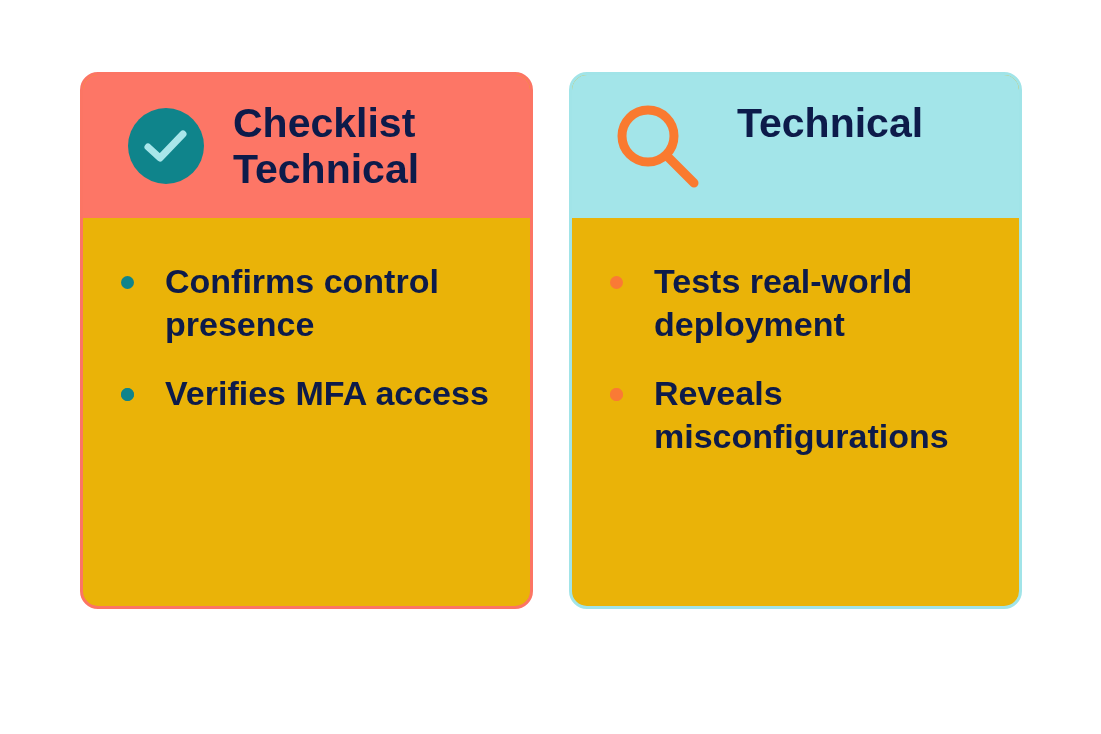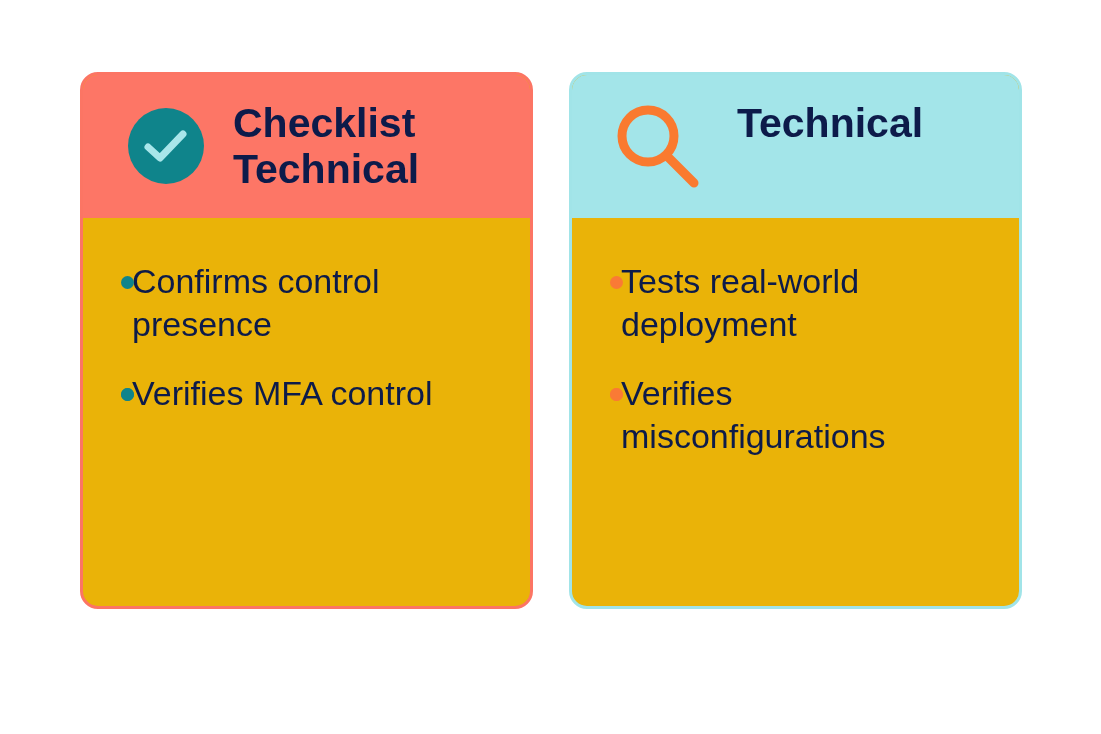--- a/index.html
+++ b/index.html
@@ -12,22 +12,22 @@
     .card .header { position: absolute; left: 0; top: 0; right: 0; height: 143px; }
     .card.left .header { background: #fd7666; }
     .card.right .header { background: #a3e5e9; }
     .title { position: absolute; color: #0d1b4a; font-weight: bold; font-size: 41px; line-height: 46px; }
     .card.left .title { left: 150px; top: 25px; }
     .card.right .title { left: 149px; top: 25px; margin-left: 16px; }
     .icon { position: absolute; }
     .card.left .icon { left: 44px; top: 32px; width: 78px; height: 78px; }
     .card.right .icon { left: 41px; top: 28px; width: 90px; height: 90px; }
     .items { position: absolute; left: 0; right: 0; top: 185px; margin: 0; padding: 0; list-style: none; }
-    .item { position: relative; padding-left: 49px; font-size: 34px; line-height: 43px;
-      color: #0d1b4a; font-weight: normal; margin-bottom: 26px; width: 330px; }
+    .item { position: relative; padding-left: 82px; font-size: 34px; line-height: 43px;
+      color: #0d1b4a; font-weight: bold; margin-bottom: 26px; width: 330px; }
     .card.right .item { width: 360px; }
     .bullet { position: absolute; left: 38px; top: 16px; width: 13px; height: 13px; border-radius: 50%; }
     .card.left .bullet { background: #0f848b; }
     .card.right .bullet { background: #fa7a35; }
   </style>
 </head>
 <body>
 
 <div class="card left">
   <div class="header">
@@ -36,32 +36,32 @@
       <polyline points="21,40 33,51 56,27" fill="none" stroke="#a8e6ea" stroke-width="7" stroke-linecap="round" stroke-linejoin="round"></polyline>
     </svg>
     <div class="title">
       <div>Checklist</div>
       <div>Technical</div>
     </div>
   </div>
   <ul class="items">
     <li class="item"><span class="bullet"></span><span>Confirms control presence</span></li>
     <li class="item"><span class="bullet"></span></li>
-    <li class="item"><span class="bullet"></span><span>Verifies MFA control</span></li>
+    <li class="item"><span class="bullet"></span><span>Verifies MFA access</span></li>
   </ul>
 </div>
 
 <div class="card right">
   <div class="header">
     <svg class="icon" viewBox="0 0 90 90">
       <circle cx="35" cy="33" r="26" fill="none" stroke="#fa7a2f" stroke-width="9"></circle>
       <line x1="54" y1="53" x2="81" y2="80" stroke="#fa7a2f" stroke-width="9" stroke-linecap="round"></line>
     </svg>
     <div class="title">
       <div>Technical</div>
     </div>
   </div>
   <ul class="items">
     <li class="item"><span class="bullet"></span><span>Tests real-world deployment</span></li>
     <li class="item"><span class="bullet"></span></li>
-    <li class="item"><span class="bullet"></span><span>Verifies misconfigurations</span></li>
+    <li class="item"><span class="bullet"></span><span>Reveals misconfigurations</span></li>
   </ul>
 </div>
 
 </body></html>

